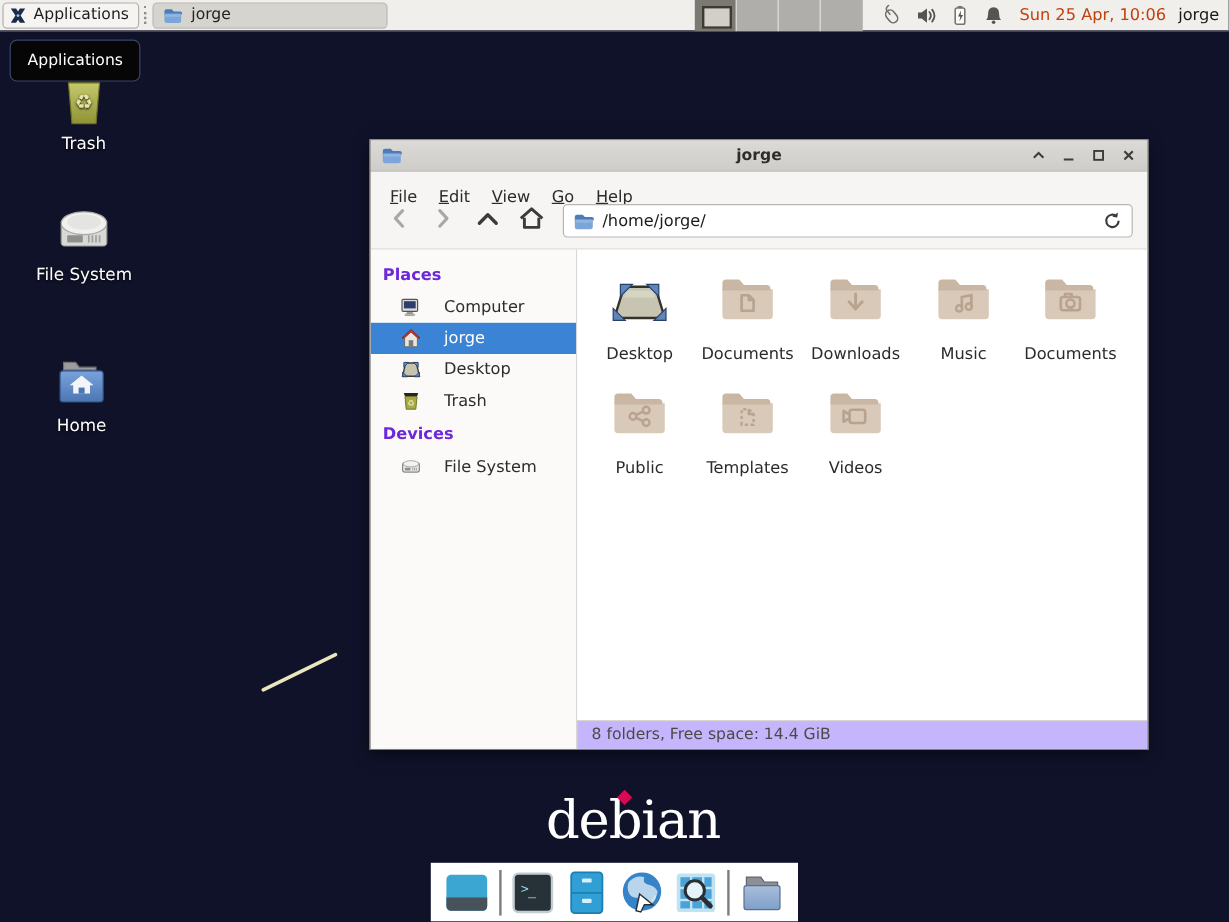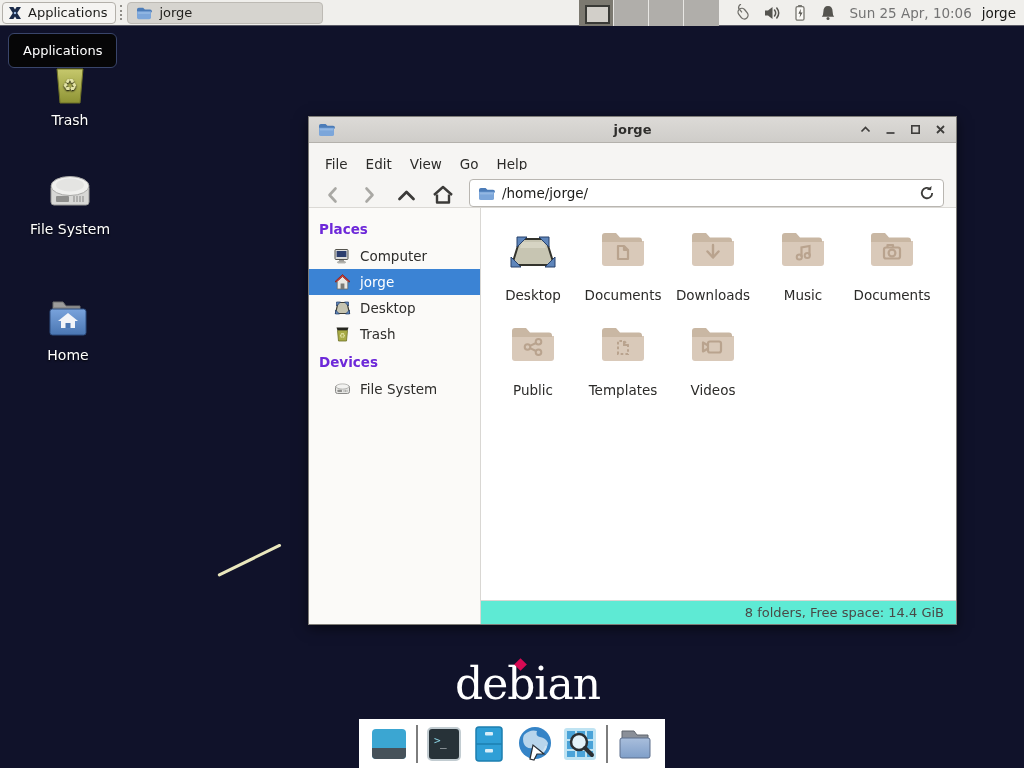--- a/index.html
+++ b/index.html
@@ -16,21 +16,21 @@
   .task-btn { width:196px; height:22px; display:flex; align-items:center; gap:7px; padding:0 8px;
               background:#d6d4cf; border:1px solid #bdbab4; border-radius:4px; font-size:13px; color:#23221f; }
   .panel-right { margin-left:auto; display:flex; align-items:center; height:100%; }
   .pager { display:flex; height:26px; margin-right:10px; }
   .ws { width:35px; height:26px; background:#b0aeaa; border-right:1px solid #e8e7e4; }
   .ws:last-child { border-right:none; }
   .ws.active { background:#7c7970; position:relative; }
   .ws.active::after { content:""; position:absolute; left:6px; top:5px; width:21px; height:15px;
                       background:#d2cfc9; border:2px solid #3a3a36; }
   .tray-icon { margin:0 5px; display:flex; align-items:center; }
-  .clock { font-size:13.5px; color:#737373; margin:0 10px 0 8px; white-space:nowrap; }
+  .clock { font-size:13.5px; color:#c2410c; margin:0 10px 0 8px; white-space:nowrap; }
   .user-label { font-size:13.5px; color:#191917; margin-right:8px; }
 
   
   .tooltip { position:absolute; left:8px; top:33px; z-index:50; padding:9px 14px;
              background:#060607; color:#fff; font-size:13px; border:1px solid #39456b;
              border-radius:6px; }
 
   
   .desk-icon { position:absolute; width:120px; display:flex; flex-direction:column;
                align-items:center; color:#fff; font-size:14px; text-shadow:0 1px 2px #000; }
@@ -57,41 +57,41 @@
   .titlebar .wtitle { position:absolute; left:0; right:0; text-align:center; font-weight:bold;
                       font-size:13px; color:#2e2d2b; }
   .win-btns { display:flex; gap:11px; margin-left:auto; z-index:2; }
   .win-btn { width:14px; height:14px; display:flex; align-items:center; justify-content:center; }
 
   .menubar { height:27px; flex:none; display:flex; align-items:center; padding:0 7px;
              background:#f6f5f3; font-size:13.5px; color:#2c2b29; }
   .menu-item { display:inline-block; padding:3px 9px;margin-top:14px; }
   .menu-item::first-letter { text-decoration:underline; }
 
-  .toolbar { height:38px; flex:none; display:flex; align-items:flex-end; padding:0 12px;
+  .toolbar { height:38px; flex:none; display:flex; align-items:flex-start; padding:0 12px;
              gap:15px; background:#f6f5f3; border-bottom:1px solid #dbd9d5; }
   .nav-btn { display:flex; align-items:center; justify-content:center; width:22px; height:24px; }
   .path-entry { flex:1; height:28px; background:#fff; border:1px solid #b9b6b1; border-radius:4px;
                 display:flex; align-items:center; gap:7px; padding:0 8px; font-size:13.5px; color:#1b1b19; }
   .path-entry .reload { margin-left:auto; display:flex; }
 
   .win-body { flex:1; display:flex; min-height:0; }
   .sidebar { width:172px; flex:none; background:#fbfaf8; border-right:1px solid #d9d7d3;
              padding-top:6px; font-size:13.5px; overflow:hidden; }
   .side-header { font-weight:bold; color:#6d28d9; padding:7px 10px 6px 10px; }
-  .side-row { display:flex; align-items:center; gap:9px; height:26px; padding-left:25px; color:#2e2d2b; }
+  .side-row { display:flex; align-items:center; gap:19px; height:26px; padding-left:25px; color:#2e2d2b; }
   .side-row.selected { background:#3b83d4; color:#fff; }
 
   .right-pane { flex:1; display:flex; flex-direction:column; min-width:0; }
   .iconview { flex:1; background:#fff; position:relative; }
   .cell { position:absolute; width:92px; text-align:center; }
   .cell .cicon { height:52px; display:flex; align-items:flex-end; justify-content:center; }
   .cell .clabel { margin-top:15px; font-size:13.5px; color:#2c2b29; }
-  .statusbar { height:24px; flex:none; background:#5eead4; border-top:1px solid #d9d7d3;
-               display:flex; align-items:center; padding:0 12px; font-size:13px; color:#4a4947;justify-content:flex-end; }
+  .statusbar { height:24px; flex:none; background:#c4b5fd; border-top:1px solid #d9d7d3;
+               display:flex; align-items:center; padding:0 12px; font-size:13px; color:#4a4947; }
 
   
   .dock { position:absolute; left:359px; top:719px; width:306px; height:49px; background:#ffffff;
           display:flex; align-items:center; justify-content:space-evenly; padding:0 4px; }
   .dock-sep { width:2px; height:38px; background:#7d7d7d; }
   .dock-item { display:flex; align-items:center; justify-content:center; }
 </style>
 </head>
 <body>
 

